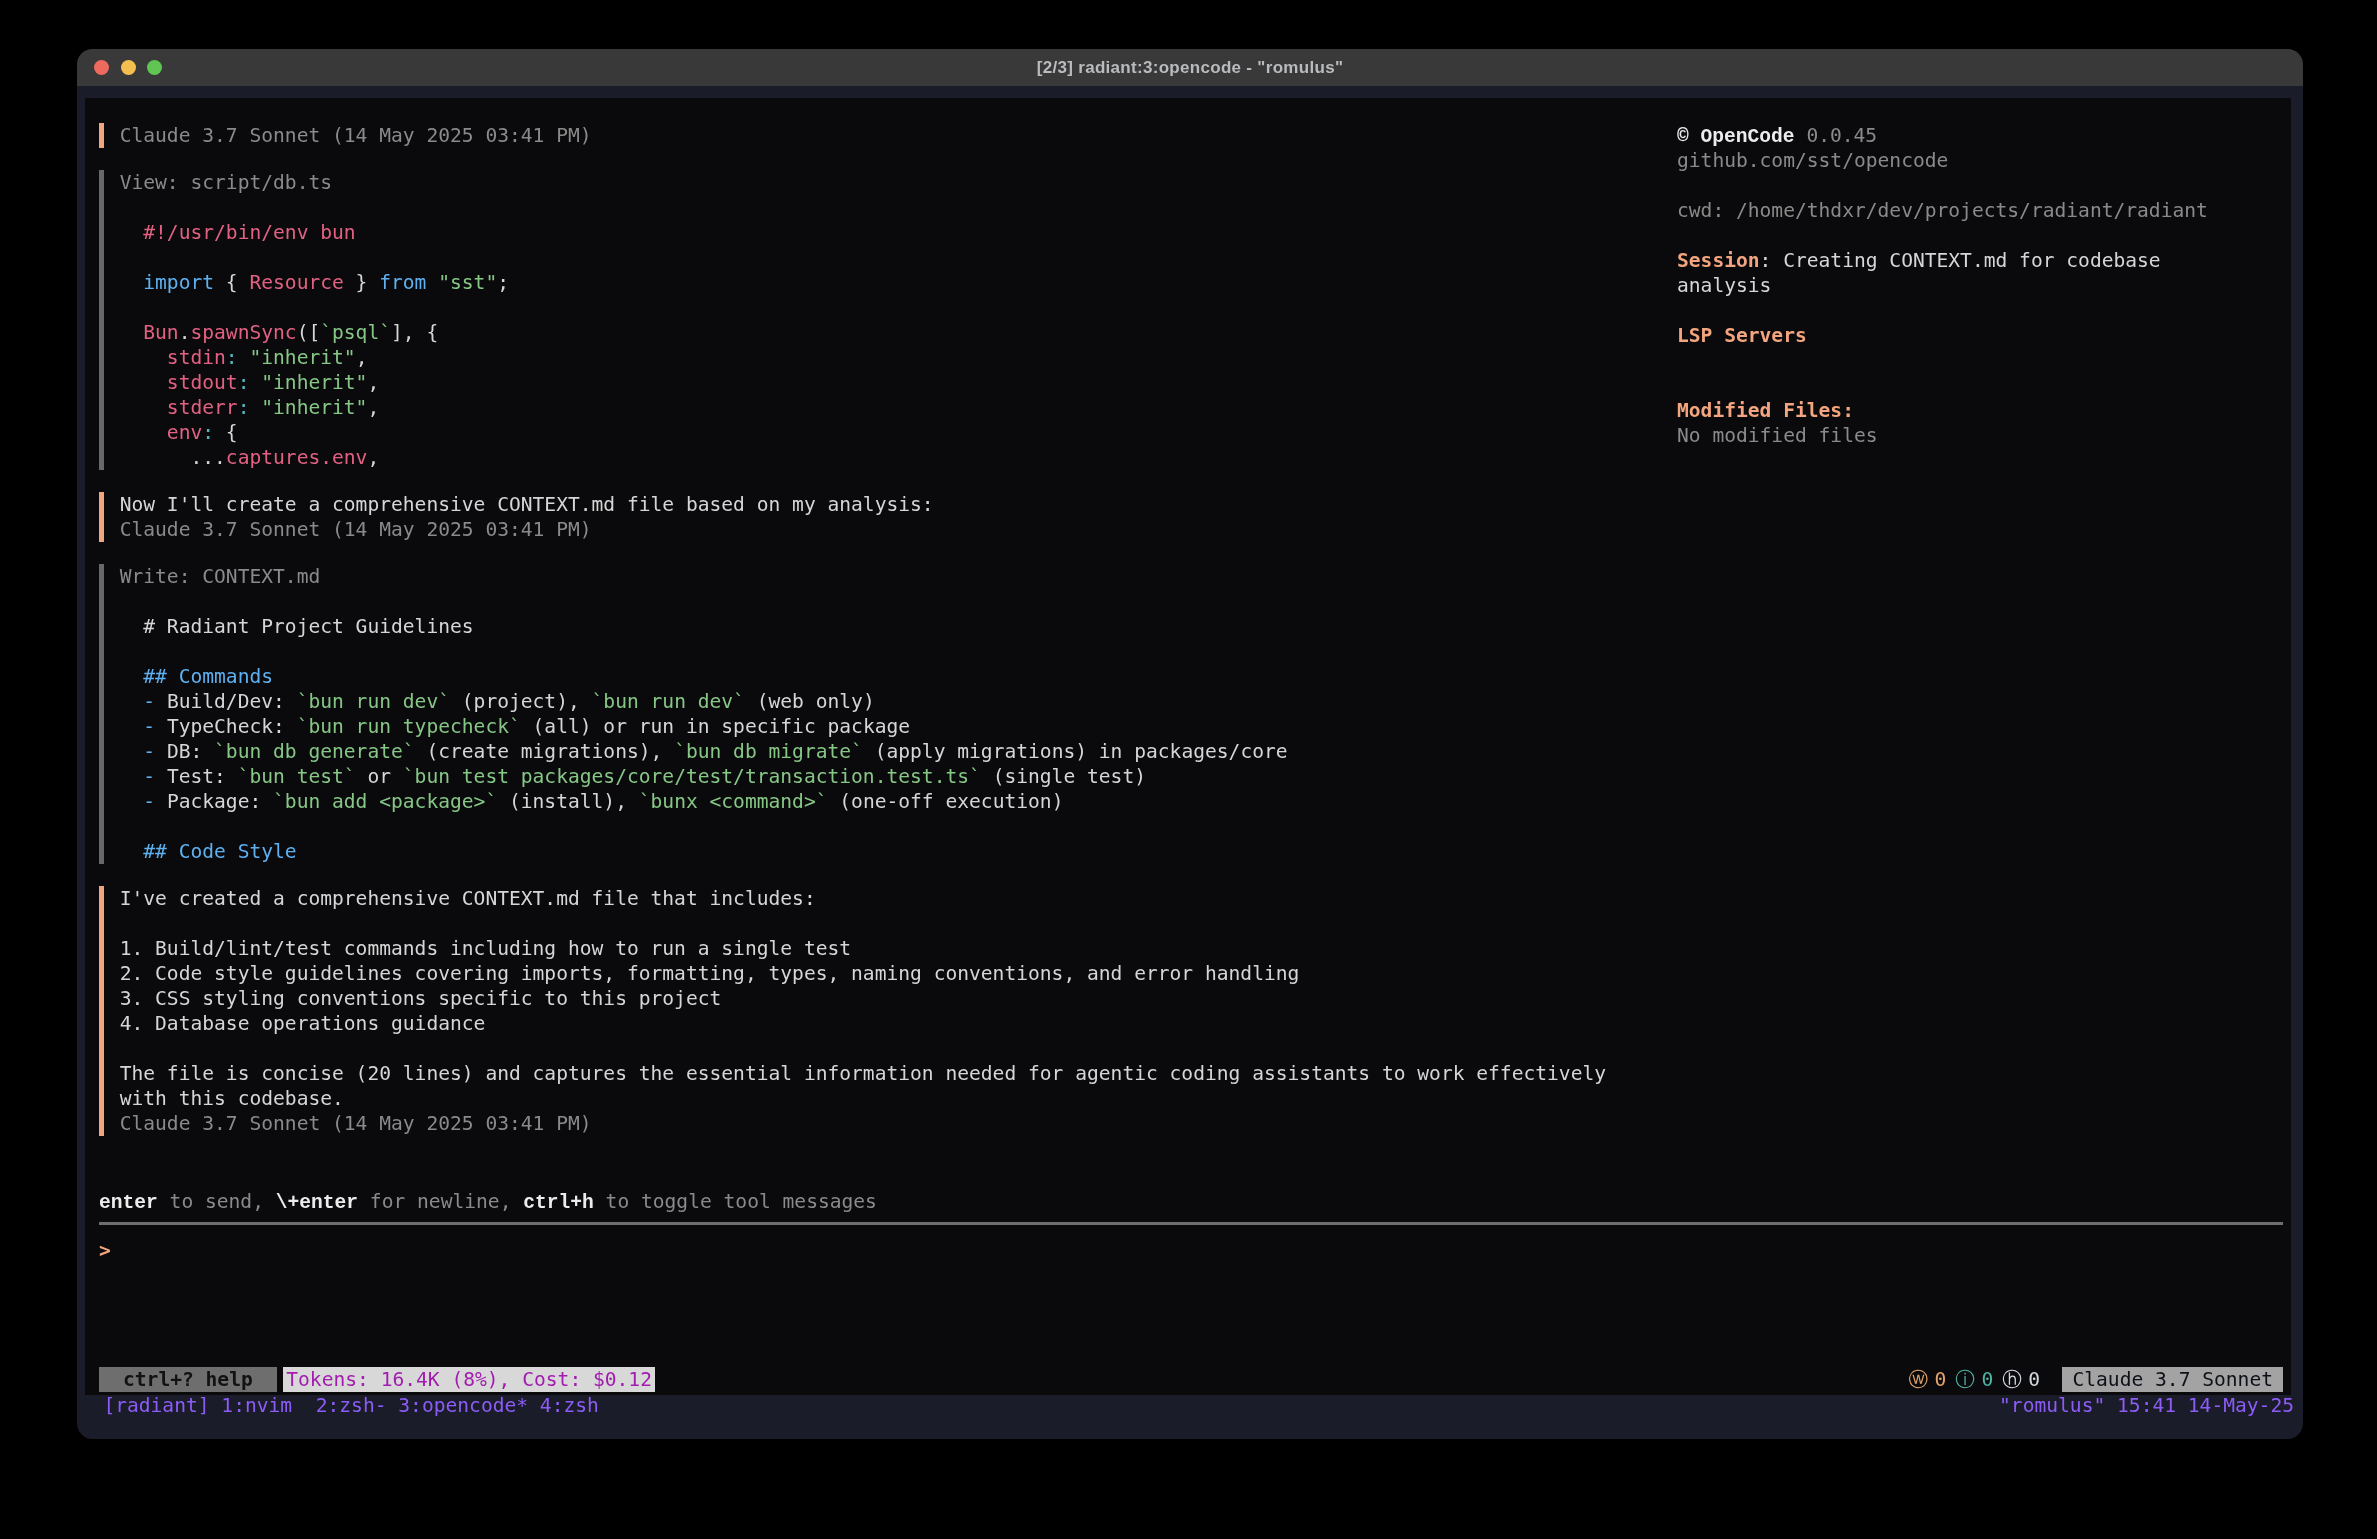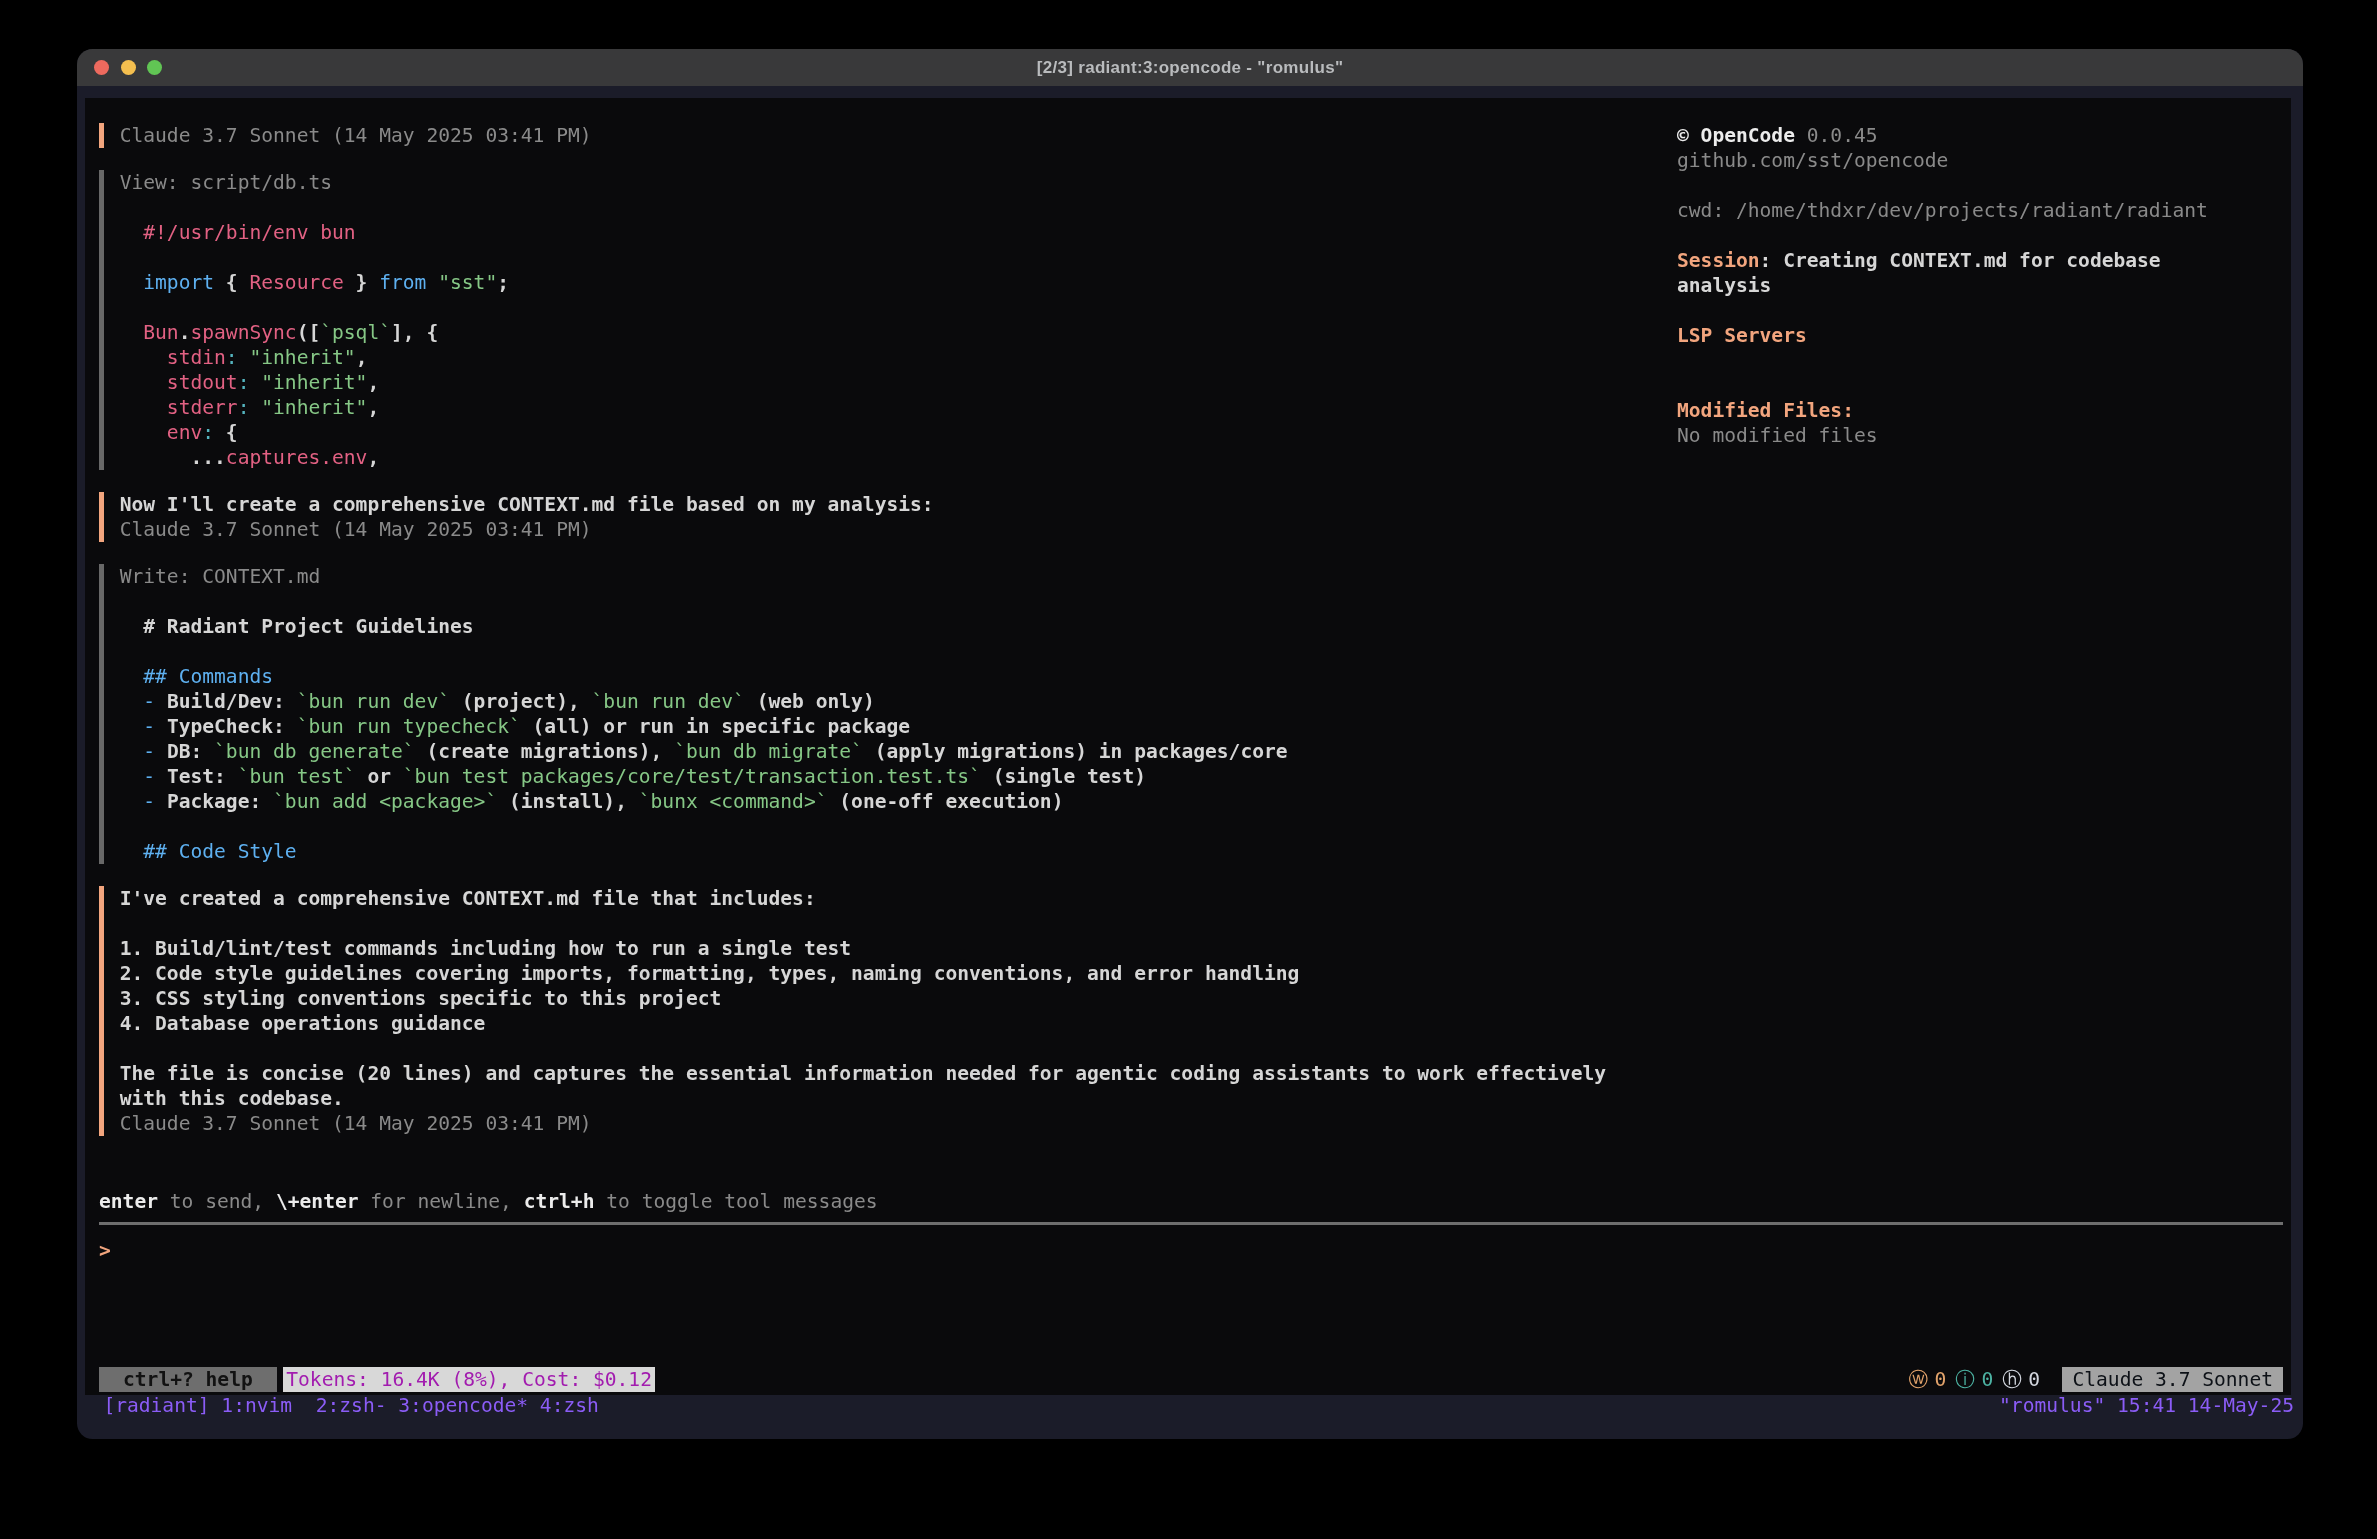--- a/index.html
+++ b/index.html
@@ -10,22 +10,22 @@
   .light{width:15px;height:15px;border-radius:50%;}
   .light-close{background:#ed6a5e;}
   .light-min{background:#f4bf4f;}
   .light-zoom{background:#61c554;}
 
   .body{position:absolute;left:0;top:37px;right:0;bottom:0;font:19.6px/25px "DejaVu Sans Mono",monospace;color:#d6d6d6;border-radius:14px;}
   
   .tui{position:absolute;left:7.8px;top:11.7px;right:12.4px;bottom:44px;background:#0a0a0c;}
 
   .tline{height:25px;white-space:pre;}
-  .c-fg{color:#d6d6d6;font-weight:bold;}
-  .c-fgb{color:#ececec;font-weight:bold;}
+  .c-fg{color:#d6d6d6;}
+  .c-fgb{color:#ececec;font-weight:bold;font-family:Liberation Mono, monospace;}
   .c-gray{color:#8a8a8a;}
   .c-pink{color:#e26183;text-align:center;}
   .c-blue{color:#5eb0f0;}
   .c-green{color:#86c786;}
   .c-cyan{color:#55b5c0;}
   .c-orangeb{color:#f2a57e;font-weight:bold;}
 
   .chat{position:absolute;left:22px;top:37px;width:1579px;}
   .block{border-left:5.2px solid #666;padding-left:15.7px;margin-bottom:22px;}
   .accent-orange{border-left-color:#f2a57e;}

